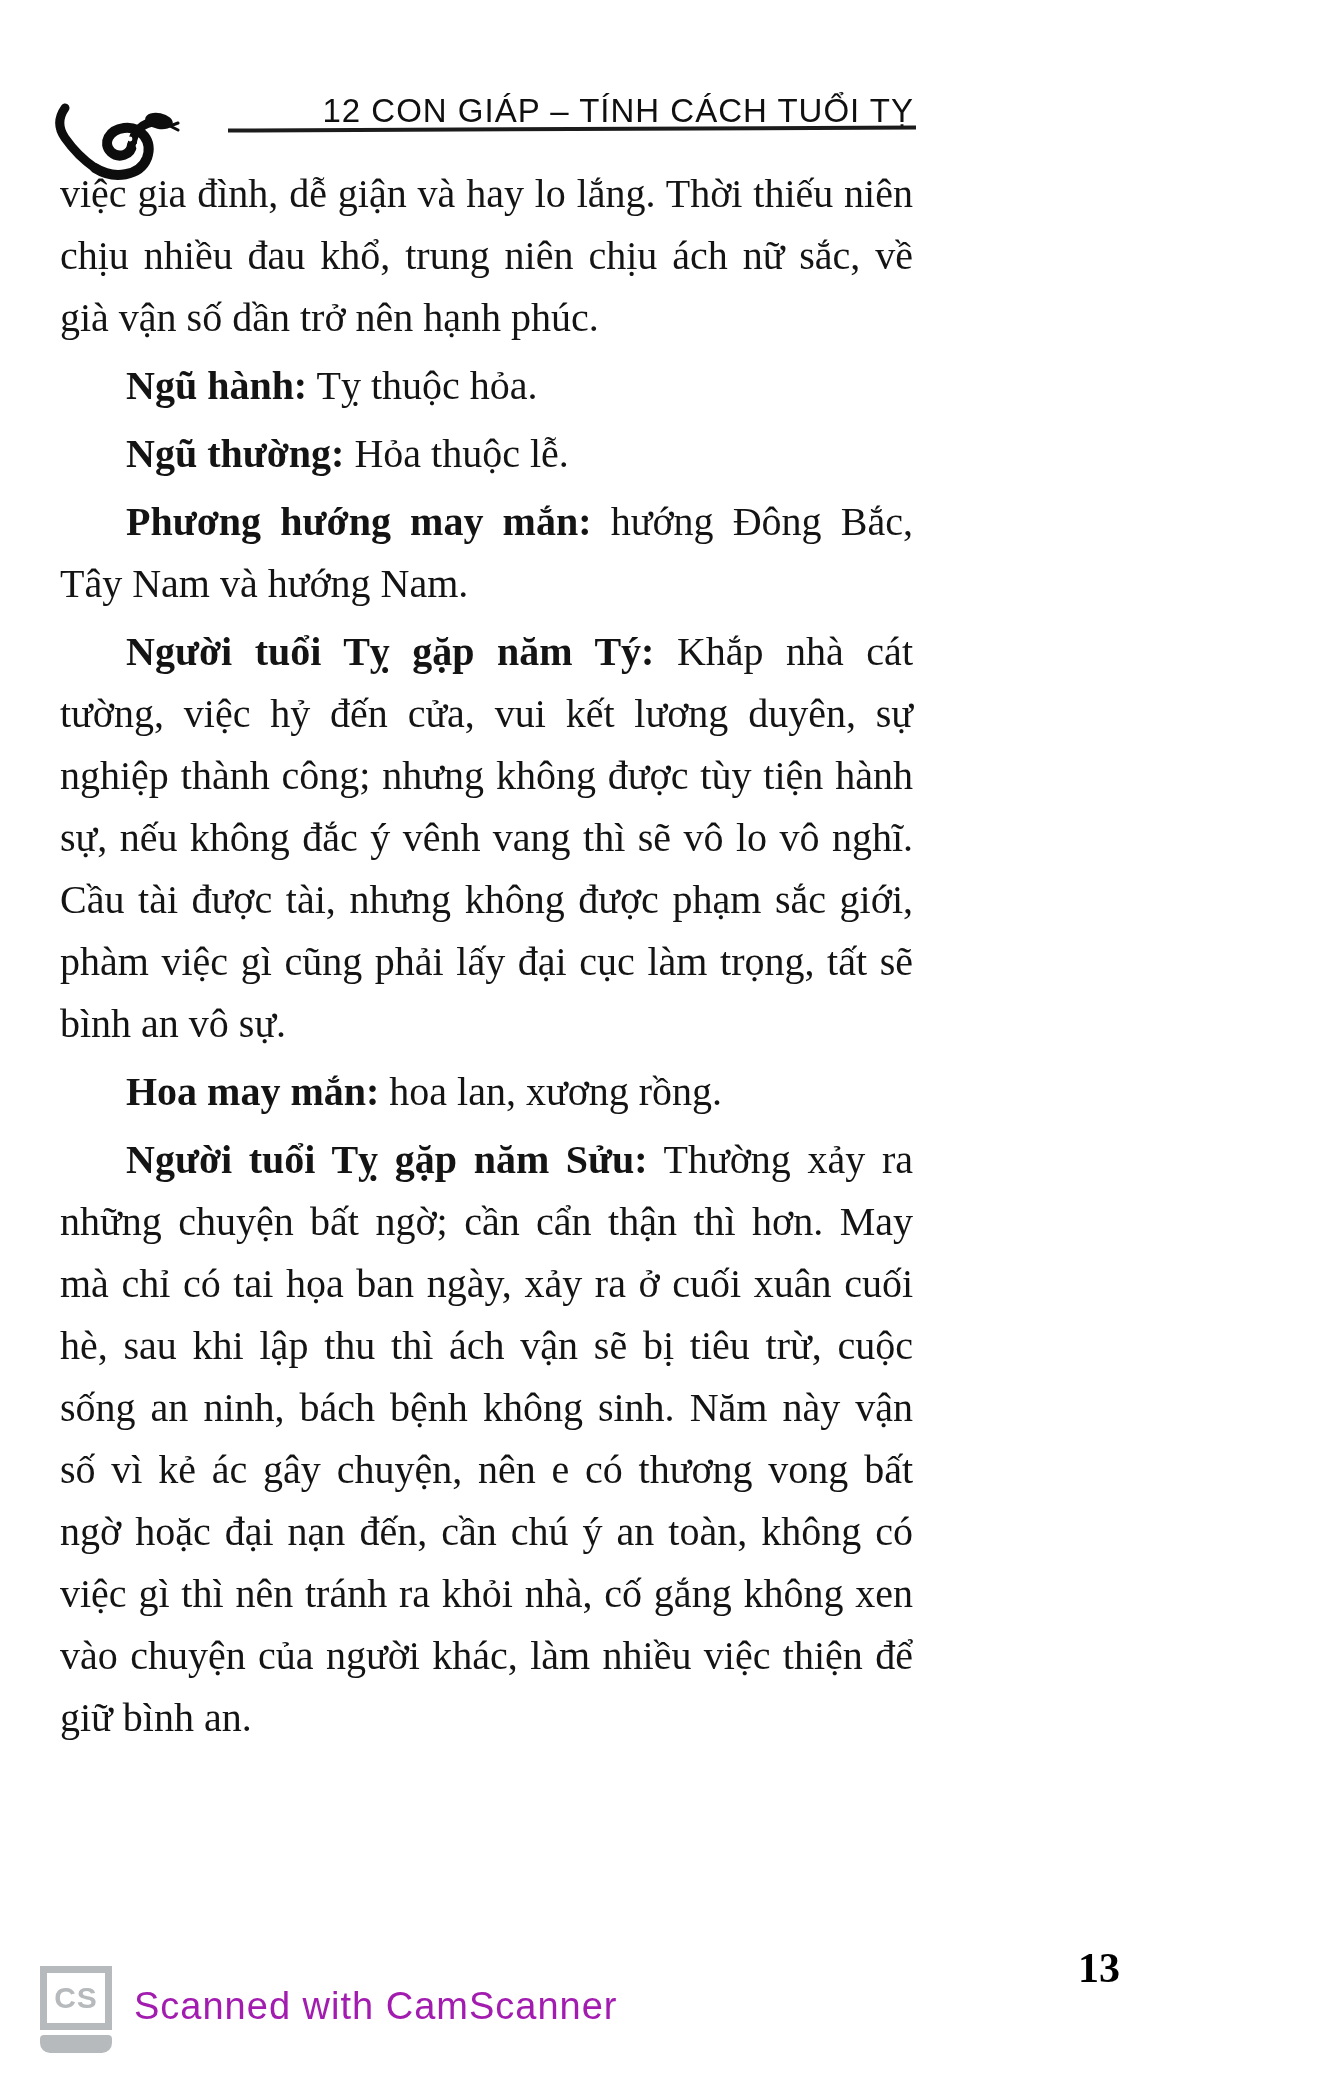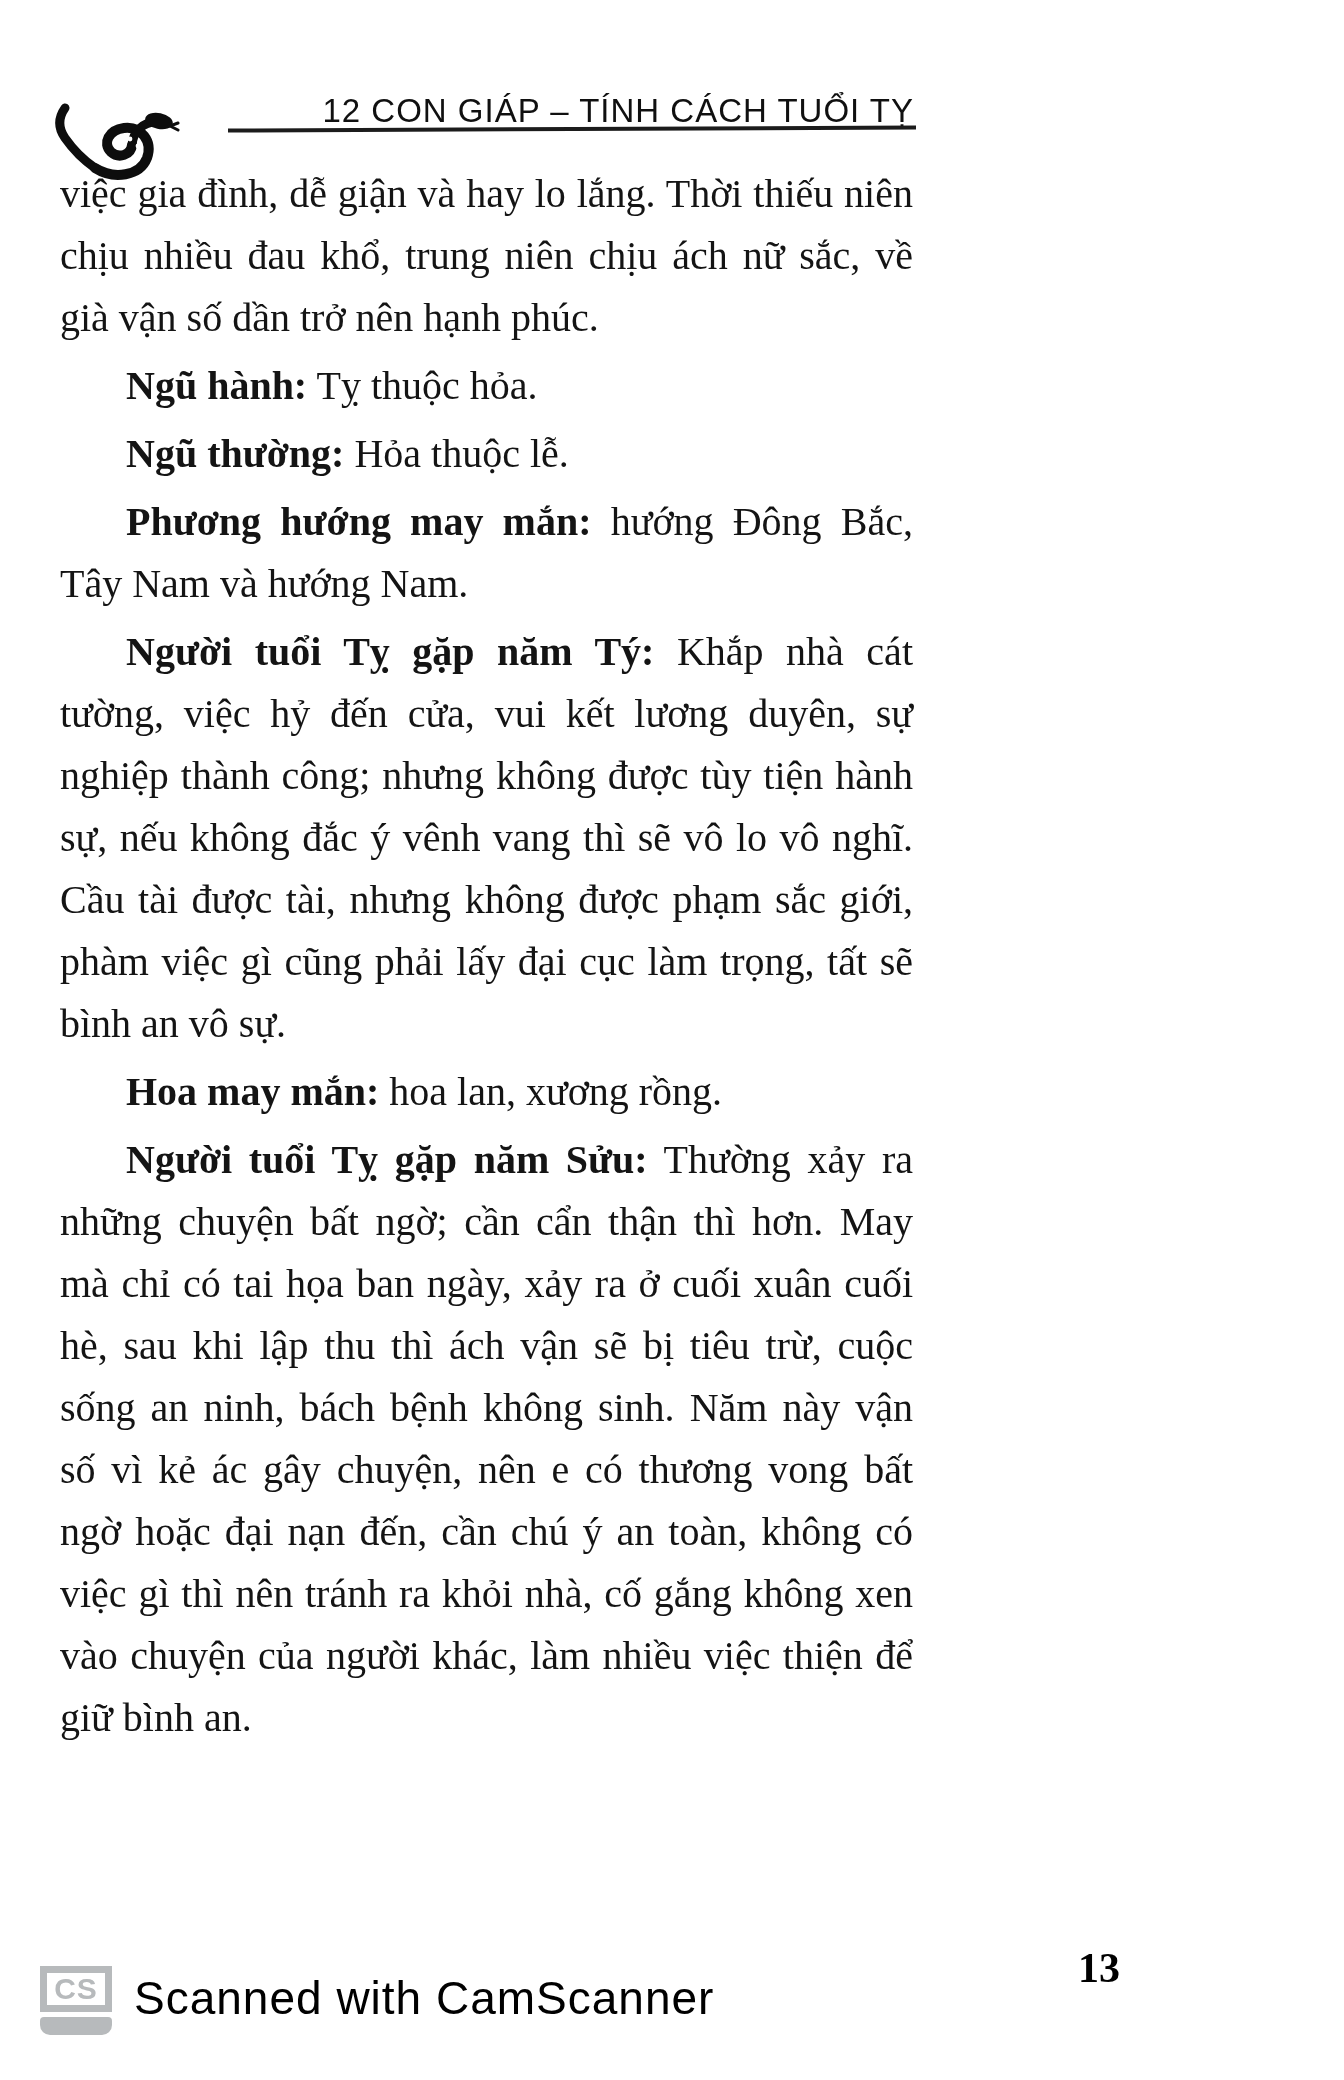--- a/index.html
+++ b/index.html
@@ -33,34 +33,34 @@
     position:absolute;left:1078px;top:1944px;
     font-size:42px;font-weight:bold;color:#000000;
     font-family:"Liberation Serif", serif;
   }
   .watermark{
     position:absolute;left:40px;top:1966px;
     display:flex;align-items:center;
   }
   .cs-badge{display:inline-flex;flex-direction:column;width:72px;}
   .cs-box{
-    box-sizing:border-box;width:72px;height:46px;
+    box-sizing:border-box;width:72px;height:64px;
     border:7px solid #b7babc;border-radius:0;
     display:flex;align-items:center;justify-content:center;
     font-family:"Liberation Sans", sans-serif;font-weight:bold;
     font-size:30px;color:#b7babc;letter-spacing:1px;
   }
   .cs-bar{
     width:72px;height:18px;margin-top:5px;background:#b7babc;
     border-radius:4px 4px 10px 10px;
   }
   .wm-label{
     margin-left:22px;margin-top:-6px;
     font-family:"Liberation Sans", sans-serif;
-    font-size:46px;color:#000000;letter-spacing:1px;
+    font-size:38px;color:#a21caf;letter-spacing:1px;
   }
 </style>
 </head>
 <body>
 
 <header>
   <span class="snake">
     <svg width="130" height="108" viewBox="0 0 130 108" xmlns="http://www.w3.org/2000/svg" aria-hidden="true">
       <g fill="none" stroke="#0d0d0d" stroke-linecap="round">
         <path d="M15 24 C 8 34 8 44 15 54 C 22 64 32 75 45 84" stroke-width="9"></path>

